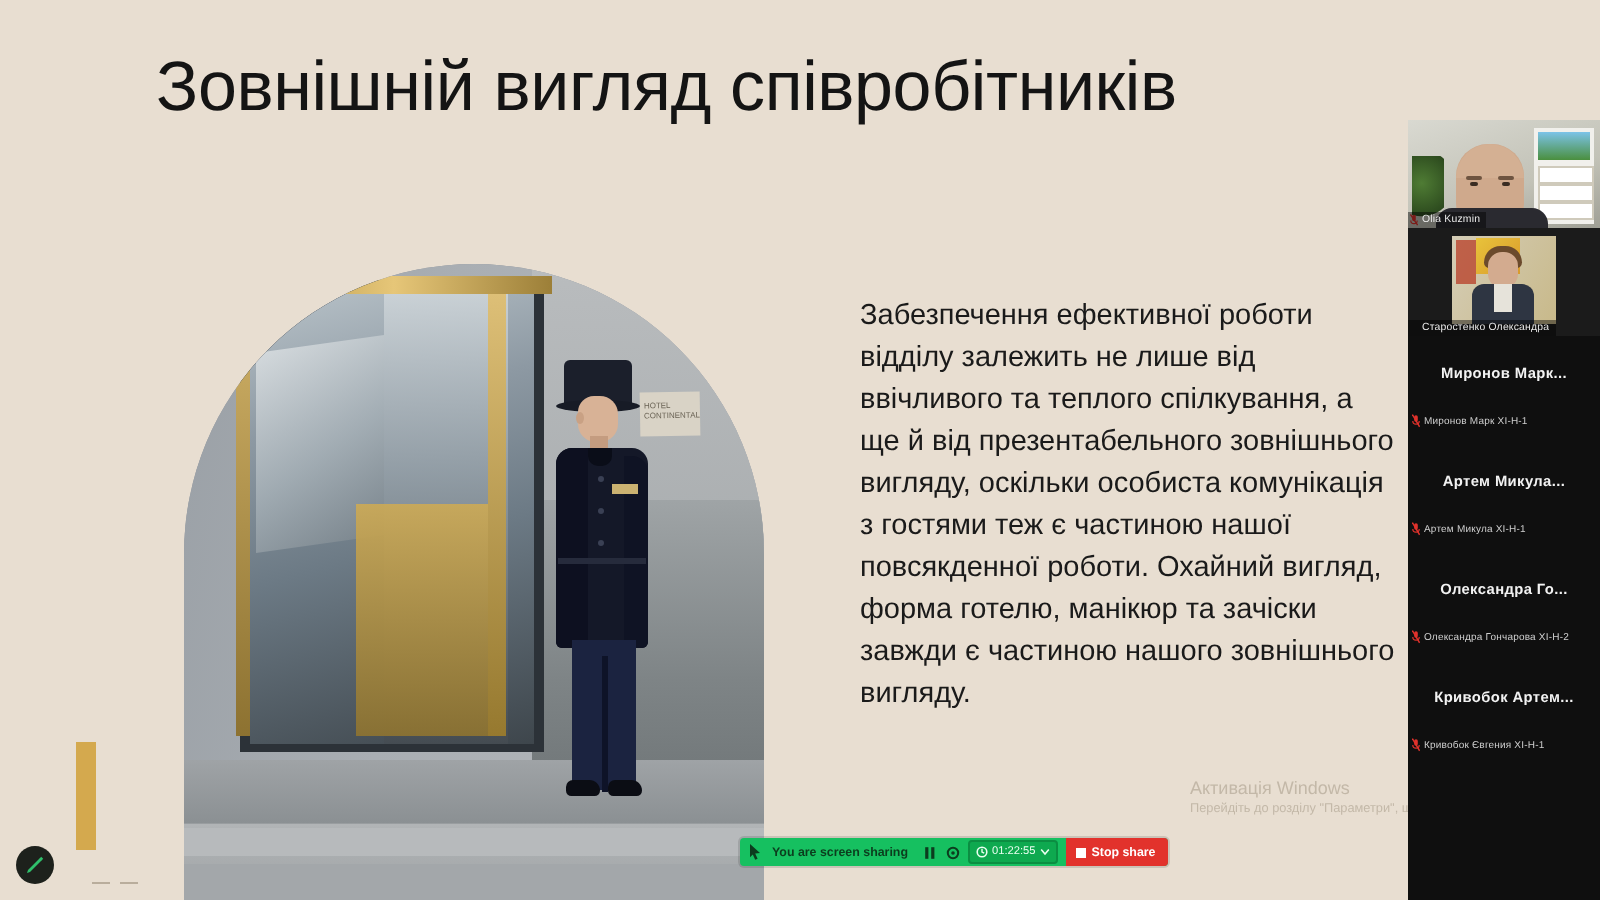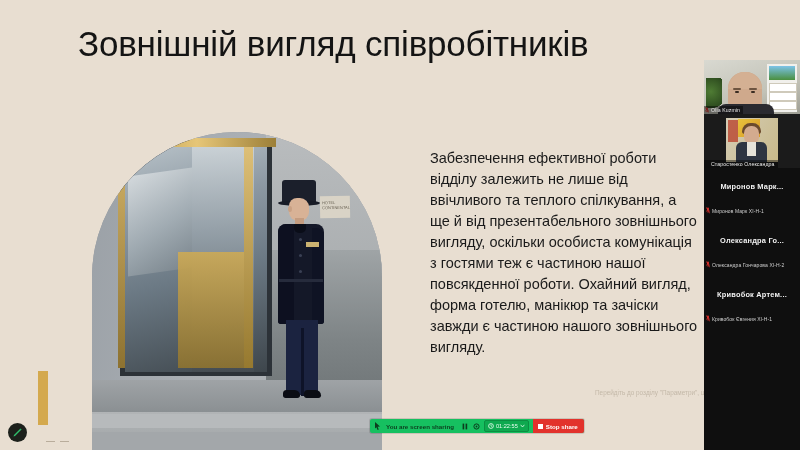--- a/index.html
+++ b/index.html
@@ -237,20 +237,21 @@
       <svg width="11" height="11" viewBox="0 0 11 11" aria-hidden="true">
         <path d="M1.5 9.5 L3 9 L9 3 L8 2 L2 8 Z" fill="#2fbf6b"></path>
         <path d="M8.2 1.8 L9.2 2.8" stroke="#2fbf6b" stroke-width="1.1"></path>
       </svg>
     </div>
     <div class="tiny-ctl" style="left:46px"></div>
     <div class="tiny-ctl" style="left:60px"></div>
   </div>
 
   <div class="wm">
+    <div class="wm-t">Активація Windows</div>
     <div class="wm-s">Перейдіть до розділу "Параметри", щоб активувати Windows.</div>
   </div>
 
   <div class="sharebar">
     <div class="sb-ico">
       <svg width="7" height="8" viewBox="0 0 7 8" aria-hidden="true">
         <path d="M1 0 L6 4.5 L3.6 4.7 L4.8 7.4 L3.6 7.9 L2.4 5.2 L1 6.6 Z" fill="#0c3d1e"></path>
       </svg>
     </div>
     <div class="sb-text">You are screen sharing</div>
@@ -328,39 +329,50 @@
       <div class="mic">
         <svg width="4" height="7" viewBox="0 0 4 7" aria-hidden="true">
           <rect x="1.1" y="0.6" width="1.8" height="3.3" rx=".9" fill="#e2322c"></rect>
           <path d="M0.4 3.5 a1.6 1.6 0 0 0 3.2 0" stroke="#e2322c" stroke-width=".6" fill="none"></path>
           <path d="M0.2 0.3 L3.8 6.4" stroke="#e2322c" stroke-width=".7"></path>
         </svg>
       </div>
       <div class="arow-sub">Миронов Марк XI-H-1</div>
     </div>
 
-
     <div class="arow">
-      <div class="arow-name">Олександра Го...</div>
+      <div class="arow-name">Артем Микула...</div>
       <div class="mic">
         <svg width="4" height="7" viewBox="0 0 4 7" aria-hidden="true">
           <rect x="1.1" y="0.6" width="1.8" height="3.3" rx=".9" fill="#e2322c"></rect>
           <path d="M0.4 3.5 a1.6 1.6 0 0 0 3.2 0" stroke="#e2322c" stroke-width=".6" fill="none"></path>
           <path d="M0.2 0.3 L3.8 6.4" stroke="#e2322c" stroke-width=".7"></path>
         </svg>
       </div>
-      <div class="arow-sub">Олександра Гончарова XI-H-2</div>
+      <div class="arow-sub">Артем Микула XI-H-1</div>
     </div>
 
     <div class="arow">
-      <div class="arow-name">Кривобок Артем...</div>
+      <div class="arow-name">Олександра Го...</div>
       <div class="mic">
         <svg width="4" height="7" viewBox="0 0 4 7" aria-hidden="true">
           <rect x="1.1" y="0.6" width="1.8" height="3.3" rx=".9" fill="#e2322c"></rect>
           <path d="M0.4 3.5 a1.6 1.6 0 0 0 3.2 0" stroke="#e2322c" stroke-width=".6" fill="none"></path>
           <path d="M0.2 0.3 L3.8 6.4" stroke="#e2322c" stroke-width=".7"></path>
         </svg>
       </div>
+      <div class="arow-sub">Олександра Гончарова XI-H-2</div>
+    </div>
+
+    <div class="arow">
+      <div class="arow-name">Кривобок Артем...</div>
+      <div class="mic">
+        <svg width="4" height="7" viewBox="0 0 4 7" aria-hidden="true">
+          <rect x="1.1" y="0.6" width="1.8" height="3.3" rx=".9" fill="#e2322c"></rect>
+          <path d="M0.4 3.5 a1.6 1.6 0 0 0 3.2 0" stroke="#e2322c" stroke-width=".6" fill="none"></path>
+          <path d="M0.2 0.3 L3.8 6.4" stroke="#e2322c" stroke-width=".7"></path>
+        </svg>
+      </div>
       <div class="arow-sub">Кривобок Євгения XI-H-1</div>
     </div>
   </div>
 
 </div>
 
 </body></html>

